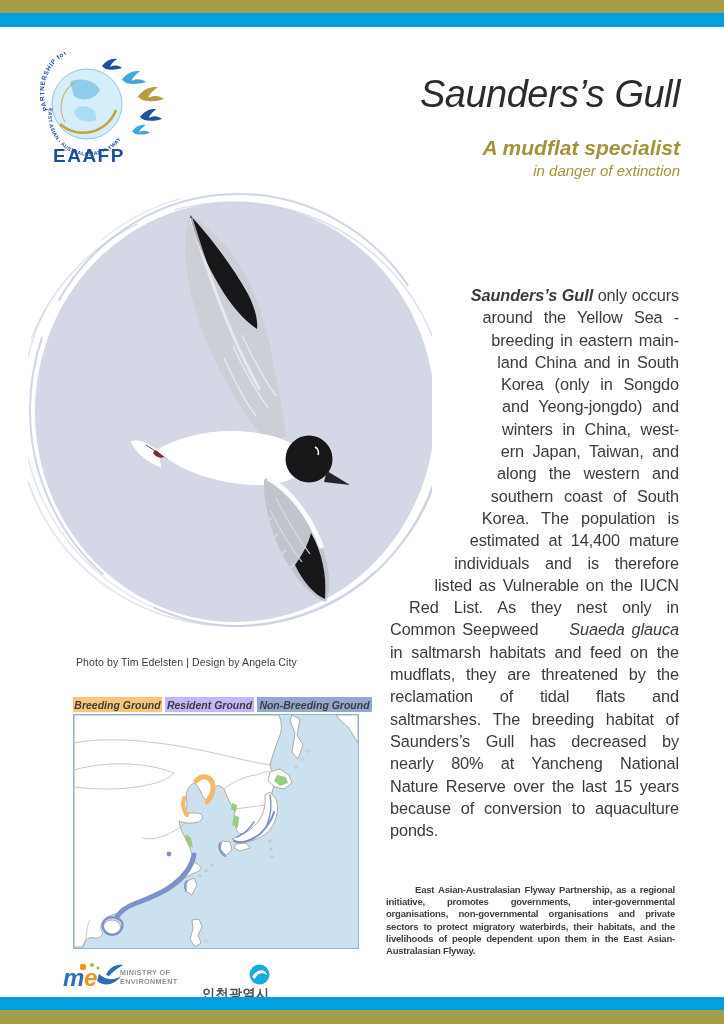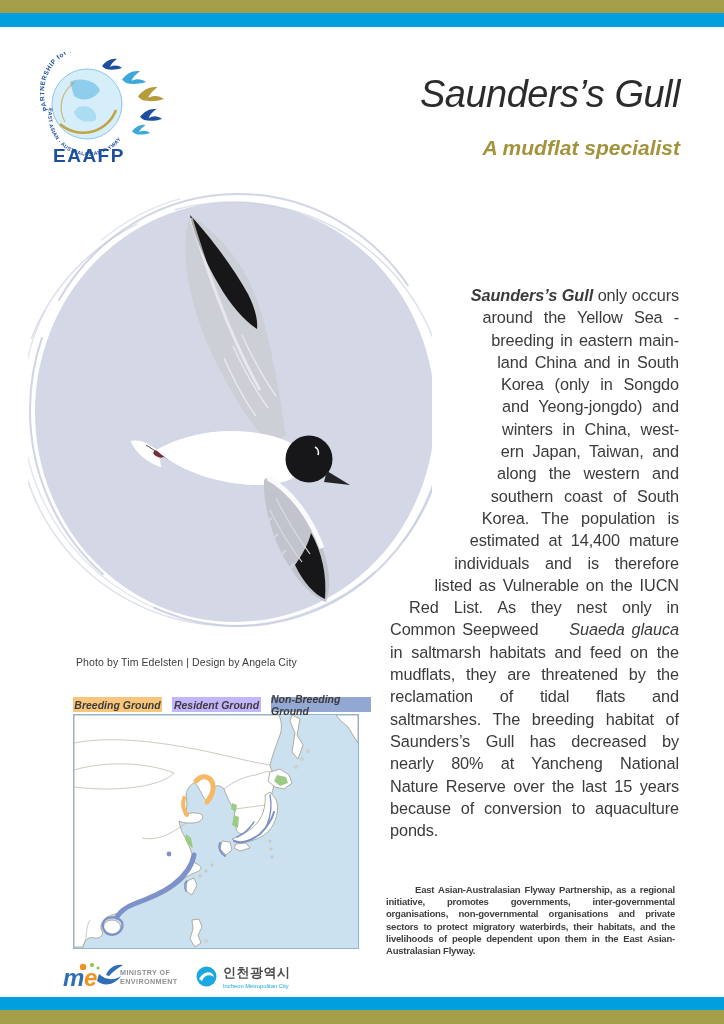--- a/index.html
+++ b/index.html
@@ -29,26 +29,26 @@
   .subtitle2{margin-top:2px;font-size:15px;font-style:italic;font-weight:500;color:#a2933c;}
 
   
   .bird-art{position:absolute;left:28px;top:188px;width:404px;height:444px;}
 
   
   .credit{position:absolute;left:76px;top:656px;font-size:10.5px;color:#3d3d3d;letter-spacing:0.1px;}
 
   
   .map-wrap{position:absolute;left:73px;top:697px;width:284px;}
-  .legend{display:flex;gap:10px;height:15px;margin-bottom:2px;}
+  .legend{display:flex;gap:3px;height:15px;margin-bottom:2px;}
   .legend .box{
     flex:0 0 auto;display:flex;align-items:center;justify-content:center;
     font-size:10.5px;font-style:italic;font-weight:700;color:#3c3c3c;
   }
-  .legend .b1{width:89px;} .legend .b2{width:89px;} .legend .b3{width:100px;}
+  .legend .b1{width:89px;} .legend .b2{width:89px;} .legend .b3{width:115px;}
   .map-svg{display:block;border:1px solid #8fb5d6;}
 
   
   .article{
     position:absolute;left:390px;top:284px;width:289px;
     font-size:16.3px;line-height:22.3px;letter-spacing:-0.1px;
     text-align:justify;color:#3b3b3b;
   }
   .wrap-shape{
     float:left;width:115px;height:350px;
@@ -63,21 +63,21 @@
     font-size:9.5px;line-height:12.2px;font-weight:700;letter-spacing:-0.2px;
     text-align:justify;text-indent:29px;color:#3e3e3e;
   }
 
   
   .moe-logo{position:absolute;left:62px;top:961px;width:115px;height:32px;}
   .moe-text{
     position:absolute;left:120px;top:968px;font-size:7.2px;line-height:9px;
     font-weight:700;color:#8f9194;letter-spacing:0.4px;
   }
-  .incheon{position:absolute;left:196px;top:964px;display:flex;align-items:center;}
+  .incheon{position:absolute;left:196px;top:964px;display:flex;align-items:flex-end;flex-direction:column;}
   .incheon svg{display:block;}
   .incheon-texts{margin-left:6px;}
   .incheon-kr{font-size:13px;font-weight:700;color:#4c4c4c;letter-spacing:0.5px;}
   .incheon-en{font-size:5.8px;color:#1ba7df;margin-top:1px;}
   .host-note{position:absolute;right:47px;top:970px;font-size:8.8px;color:#9c9c9c;}
 </style>
 </head>
 <body>
 
 <div class="page">
@@ -107,20 +107,21 @@
     </text>
     <text font-size="5.2" font-weight="bold" fill="#1d4f9e" letter-spacing="0.3">
       <textPath href="#arcBottom">EAST ASIAN - AUSTRALASIAN FLYWAY</textPath>
     </text>
     <text x="13" y="110" font-size="19" font-weight="bold" fill="#1d4f9e" letter-spacing="1.5">EAAFP</text>
   </svg>
 
   <div class="title-block">
     <h1>Saunders’s Gull</h1>
     <div class="subtitle">A mudflat specialist</div>
+    <div class="subtitle2">in danger of extinction</div>
   </div>
 
   <svg class="bird-art" viewBox="0 0 404 444">
     <ellipse cx="207" cy="224" rx="200" ry="210" fill="#d3d7e6"></ellipse>
     <g fill="none" stroke="#c5cbdf">
       <ellipse cx="210" cy="222" rx="208" ry="216" stroke-width="2" stroke-dasharray="420 60 260 40" opacity="0.8"></ellipse>
       <ellipse cx="204" cy="226" rx="215" ry="212" stroke-width="1.5" stroke-dasharray="160 40 500 70" opacity="0.6" transform="rotate(-6 204 226)"></ellipse>
       <ellipse cx="214" cy="220" rx="220" ry="218" stroke-width="1.3" stroke-dasharray="90 300 380 90" opacity="0.5" transform="rotate(5 214 220)"></ellipse>
     </g>
     <g>

